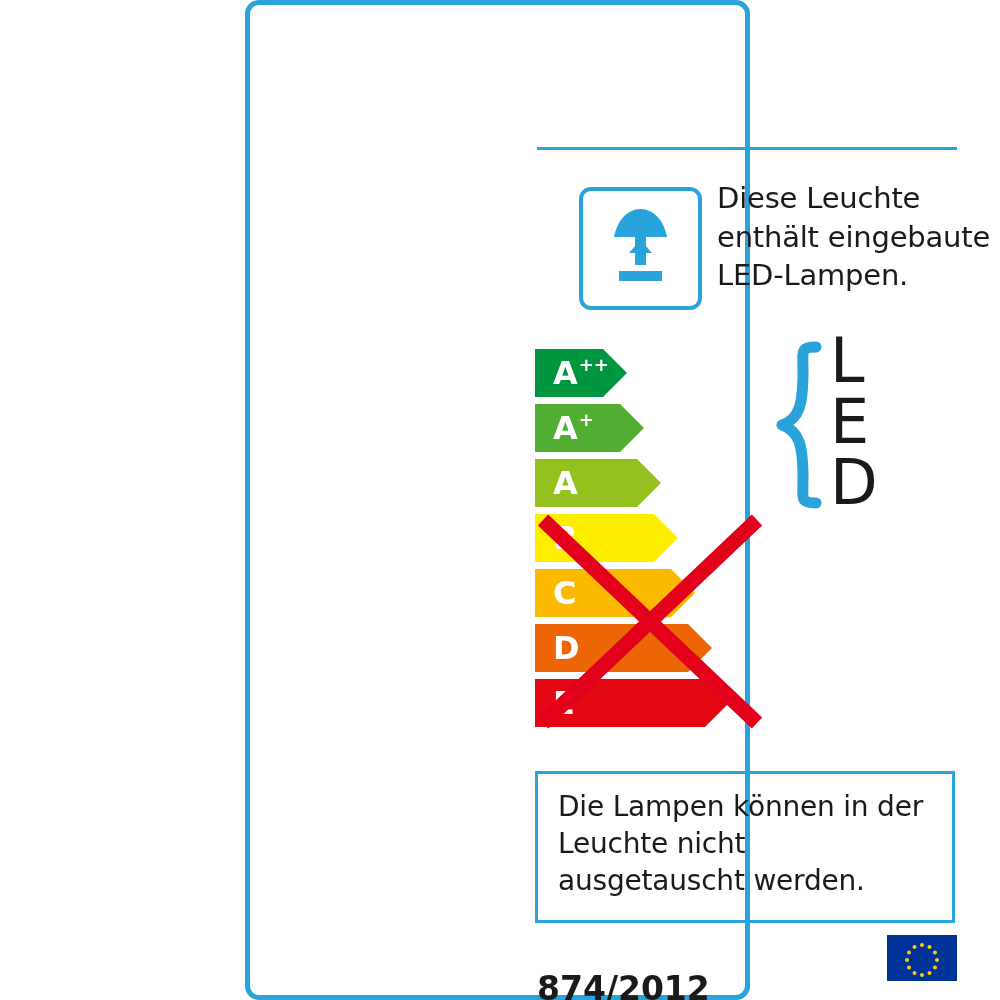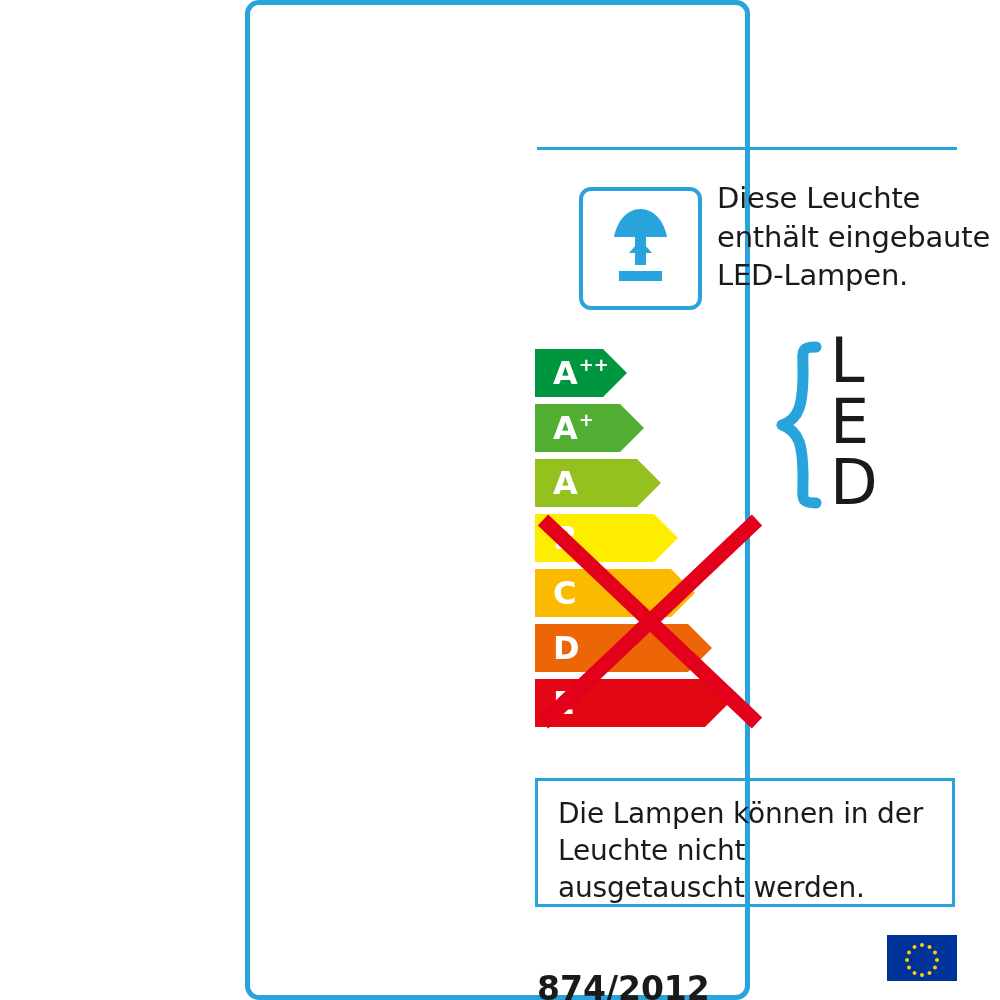--- a/index.html
+++ b/index.html
@@ -132,25 +132,24 @@
     height: 250px;
     pointer-events: none;
   }
 
   
   #note-box {
     position: absolute;
     left: 285px;
     top: 766px;
     width: 420px;
-    height: 129px;
+    height: 152px;
     border: 3px solid #29a3dc;
     box-sizing: border-box;
     padding: 14px 22px 0 20px;
-    margin-top: 7px;
   }
   #note-text {
     font-size: 28px;
     line-height: 1.33;
     color: #1a1a1a;
     letter-spacing: -0.2px;
   }
 
   
   #regulation {

